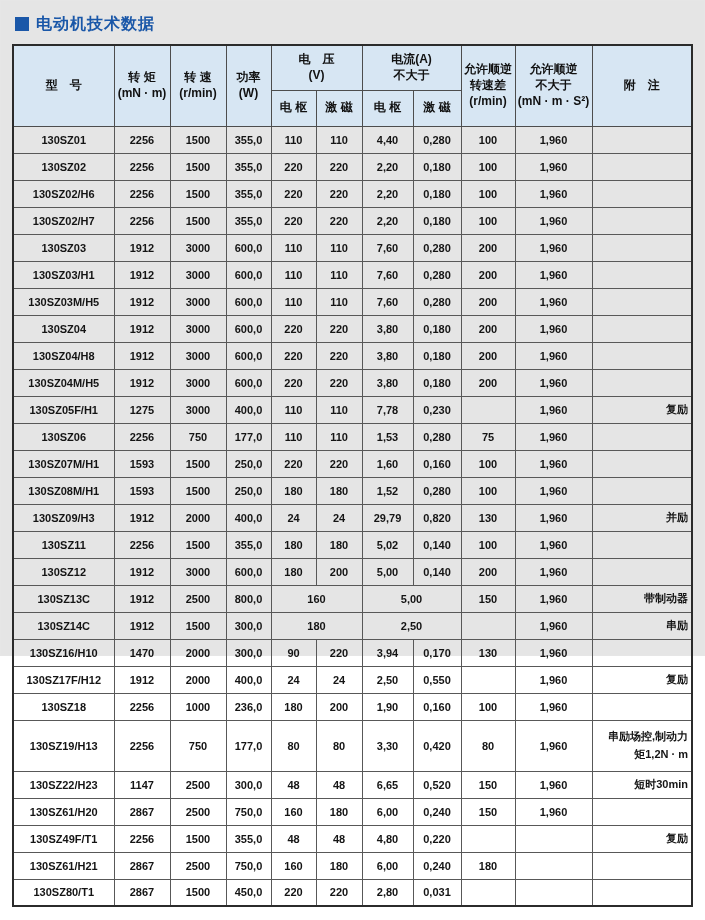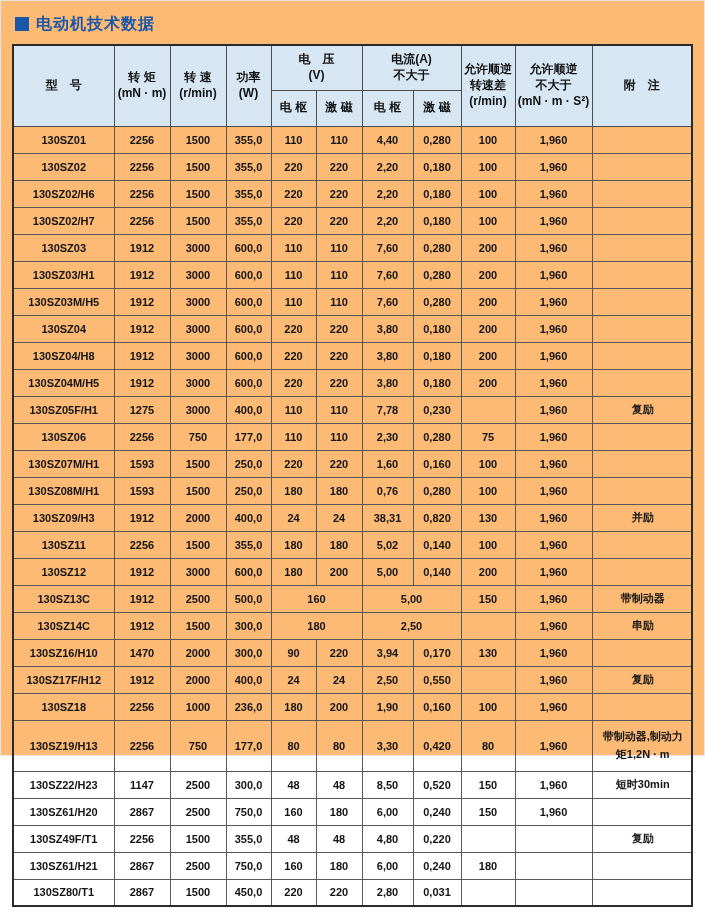--- a/index.html
+++ b/index.html
@@ -3,22 +3,22 @@
 <meta charset="utf-8">
 <style>
   * { box-sizing: border-box; }
   html,body { margin:0; padding:0; background:#ffffff; }
   body {
     width:705px; height:920px;
     font-family:"Liberation Sans", sans-serif;
     -webkit-font-smoothing: antialiased;
   }
   .page {
-    position:relative; width:705px; height:756px;
-    background:#fdba74; border:1px solid #e6e6e6;
+    position:relative; width:705px; height:656px;
+    background:#e5e5e5; border:1px solid #e6e6e6;
   }
   .title-row {
     display:flex; align-items:center; gap:7px;
     padding:11px 0 0 14px; height:34px;
   }
   .title-square {
     width:14px; height:14px; background:#1a57a8; flex:0 0 auto;
   }
   .page-title {
     margin:0; font-size:16px; font-weight:bold; color:#1a57a8;
@@ -40,21 +40,21 @@
   .spec thead tr.h2 { height:36px; }
   .spec td {
     border:1px solid #585858;
     font-size:11px; font-weight:bold; color:#141414;
     text-align:center; vertical-align:middle;
     height:27px; padding:0 2px;
     overflow:hidden;
   }
   .spec tr.tall td { height:51px; }
   .spec td.note {
-    text-align:center; padding:1px 3px 1px 5px;
+    text-align:right; padding:1px 3px 1px 5px;
     font-size:11px; line-height:1.6; word-break:break-all;
   }
 </style>
 </head>
 <body>
 
 <div class="page">
 
   <div class="title-row">
     <span class="title-square"></span>
@@ -247,21 +247,21 @@
           <td>1,960</td>
           <td class="note">复励</td>
         </tr>
         <tr>
           <td>130SZ06</td>
           <td>2256</td>
           <td>750</td>
           <td>177,0</td>
           <td>110</td>
           <td>110</td>
-          <td>2,30</td>
+          <td>1,53</td>
           <td>0,280</td>
           <td>75</td>
           <td>1,960</td>
           <td class="note"></td>
         </tr>
         <tr>
           <td>130SZ07M/H1</td>
           <td>1593</td>
           <td>1500</td>
           <td>250,0</td>
@@ -273,34 +273,34 @@
           <td>1,960</td>
           <td class="note"></td>
         </tr>
         <tr>
           <td>130SZ08M/H1</td>
           <td>1593</td>
           <td>1500</td>
           <td>250,0</td>
           <td>180</td>
           <td>180</td>
-          <td>0,76</td>
+          <td>1,52</td>
           <td>0,280</td>
           <td>100</td>
           <td>1,960</td>
           <td class="note"></td>
         </tr>
         <tr>
           <td>130SZ09/H3</td>
           <td>1912</td>
           <td>2000</td>
           <td>400,0</td>
           <td>24</td>
           <td>24</td>
-          <td>38,31</td>
+          <td>29,79</td>
           <td>0,820</td>
           <td>130</td>
           <td>1,960</td>
           <td class="note">并励</td>
         </tr>
         <tr>
           <td>130SZ11</td>
           <td>2256</td>
           <td>1500</td>
           <td>355,0</td>
@@ -322,21 +322,21 @@
           <td>5,00</td>
           <td>0,140</td>
           <td>200</td>
           <td>1,960</td>
           <td class="note"></td>
         </tr>
         <tr>
           <td>130SZ13C</td>
           <td>1912</td>
           <td>2500</td>
-          <td>500,0</td>
+          <td>800,0</td>
           <td colspan="2">160</td>
           <td colspan="2">5,00</td>
           <td>150</td>
           <td>1,960</td>
           <td class="note">带制动器</td>
         </tr>
         <tr>
           <td>130SZ14C</td>
           <td>1912</td>
           <td>1500</td>
@@ -390,30 +390,30 @@
           <td>130SZ19/H13</td>
           <td>2256</td>
           <td>750</td>
           <td>177,0</td>
           <td>80</td>
           <td>80</td>
           <td>3,30</td>
           <td>0,420</td>
           <td>80</td>
           <td>1,960</td>
-          <td class="note">带制动器,制动力矩1,2N · m</td>
+          <td class="note">串励场控,制动力矩1,2N · m</td>
         </tr>
         <tr>
           <td>130SZ22/H23</td>
           <td>1147</td>
           <td>2500</td>
           <td>300,0</td>
           <td>48</td>
           <td>48</td>
-          <td>8,50</td>
+          <td>6,65</td>
           <td>0,520</td>
           <td>150</td>
           <td>1,960</td>
           <td class="note">短时30min</td>
         </tr>
         <tr>
           <td>130SZ61/H20</td>
           <td>2867</td>
           <td>2500</td>
           <td>750,0</td>

